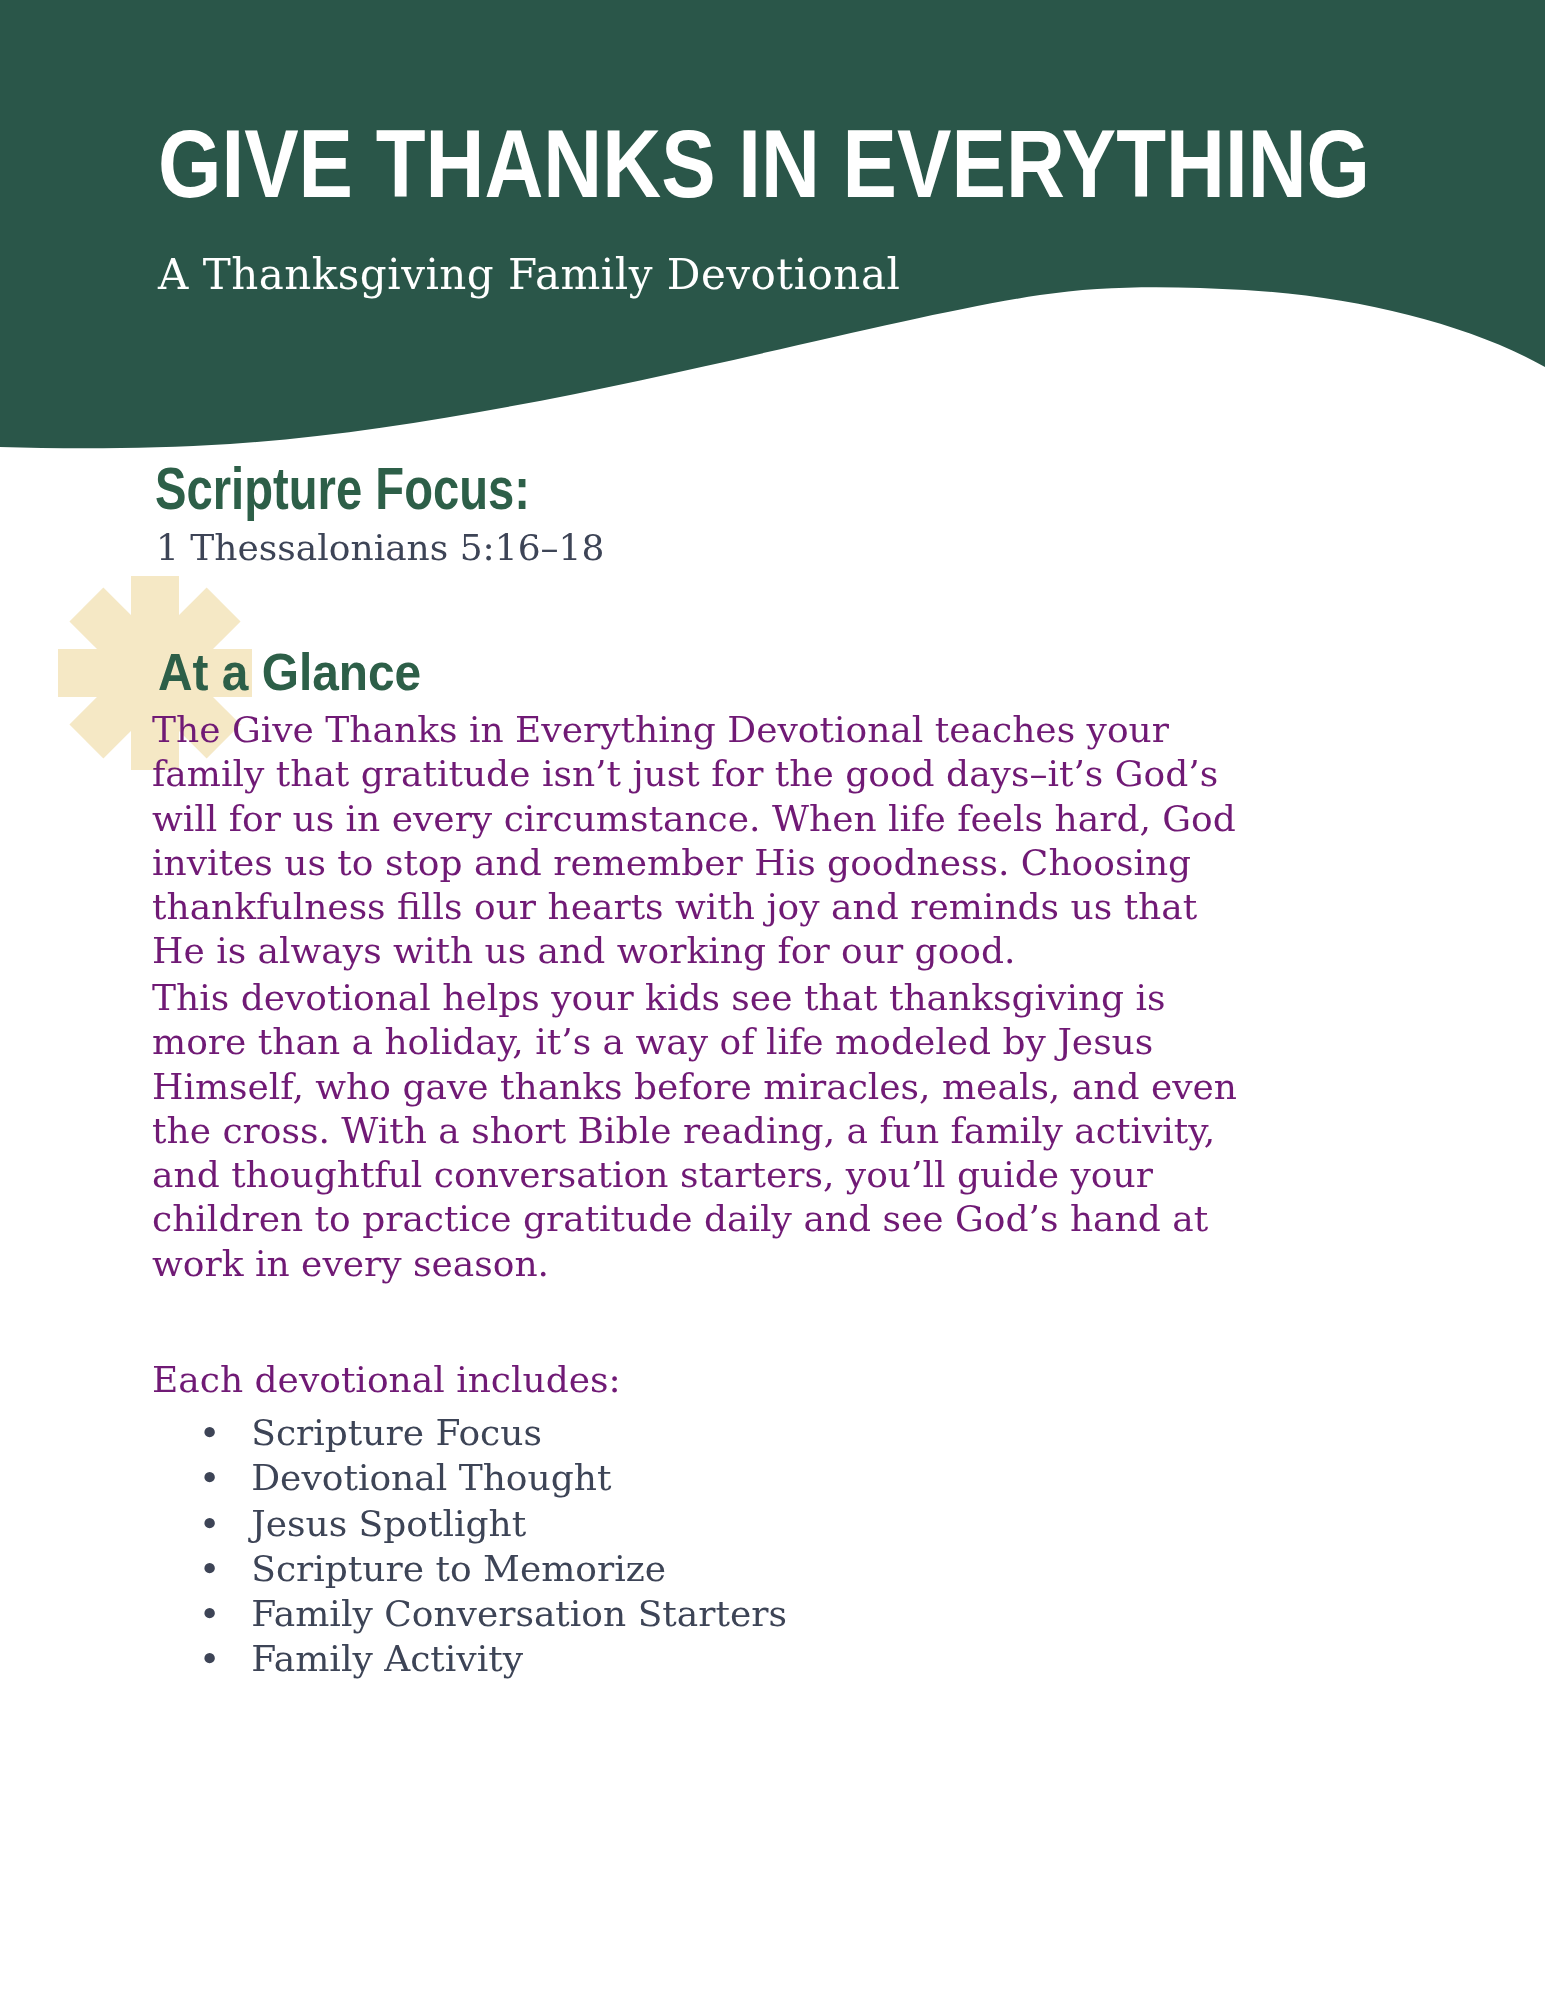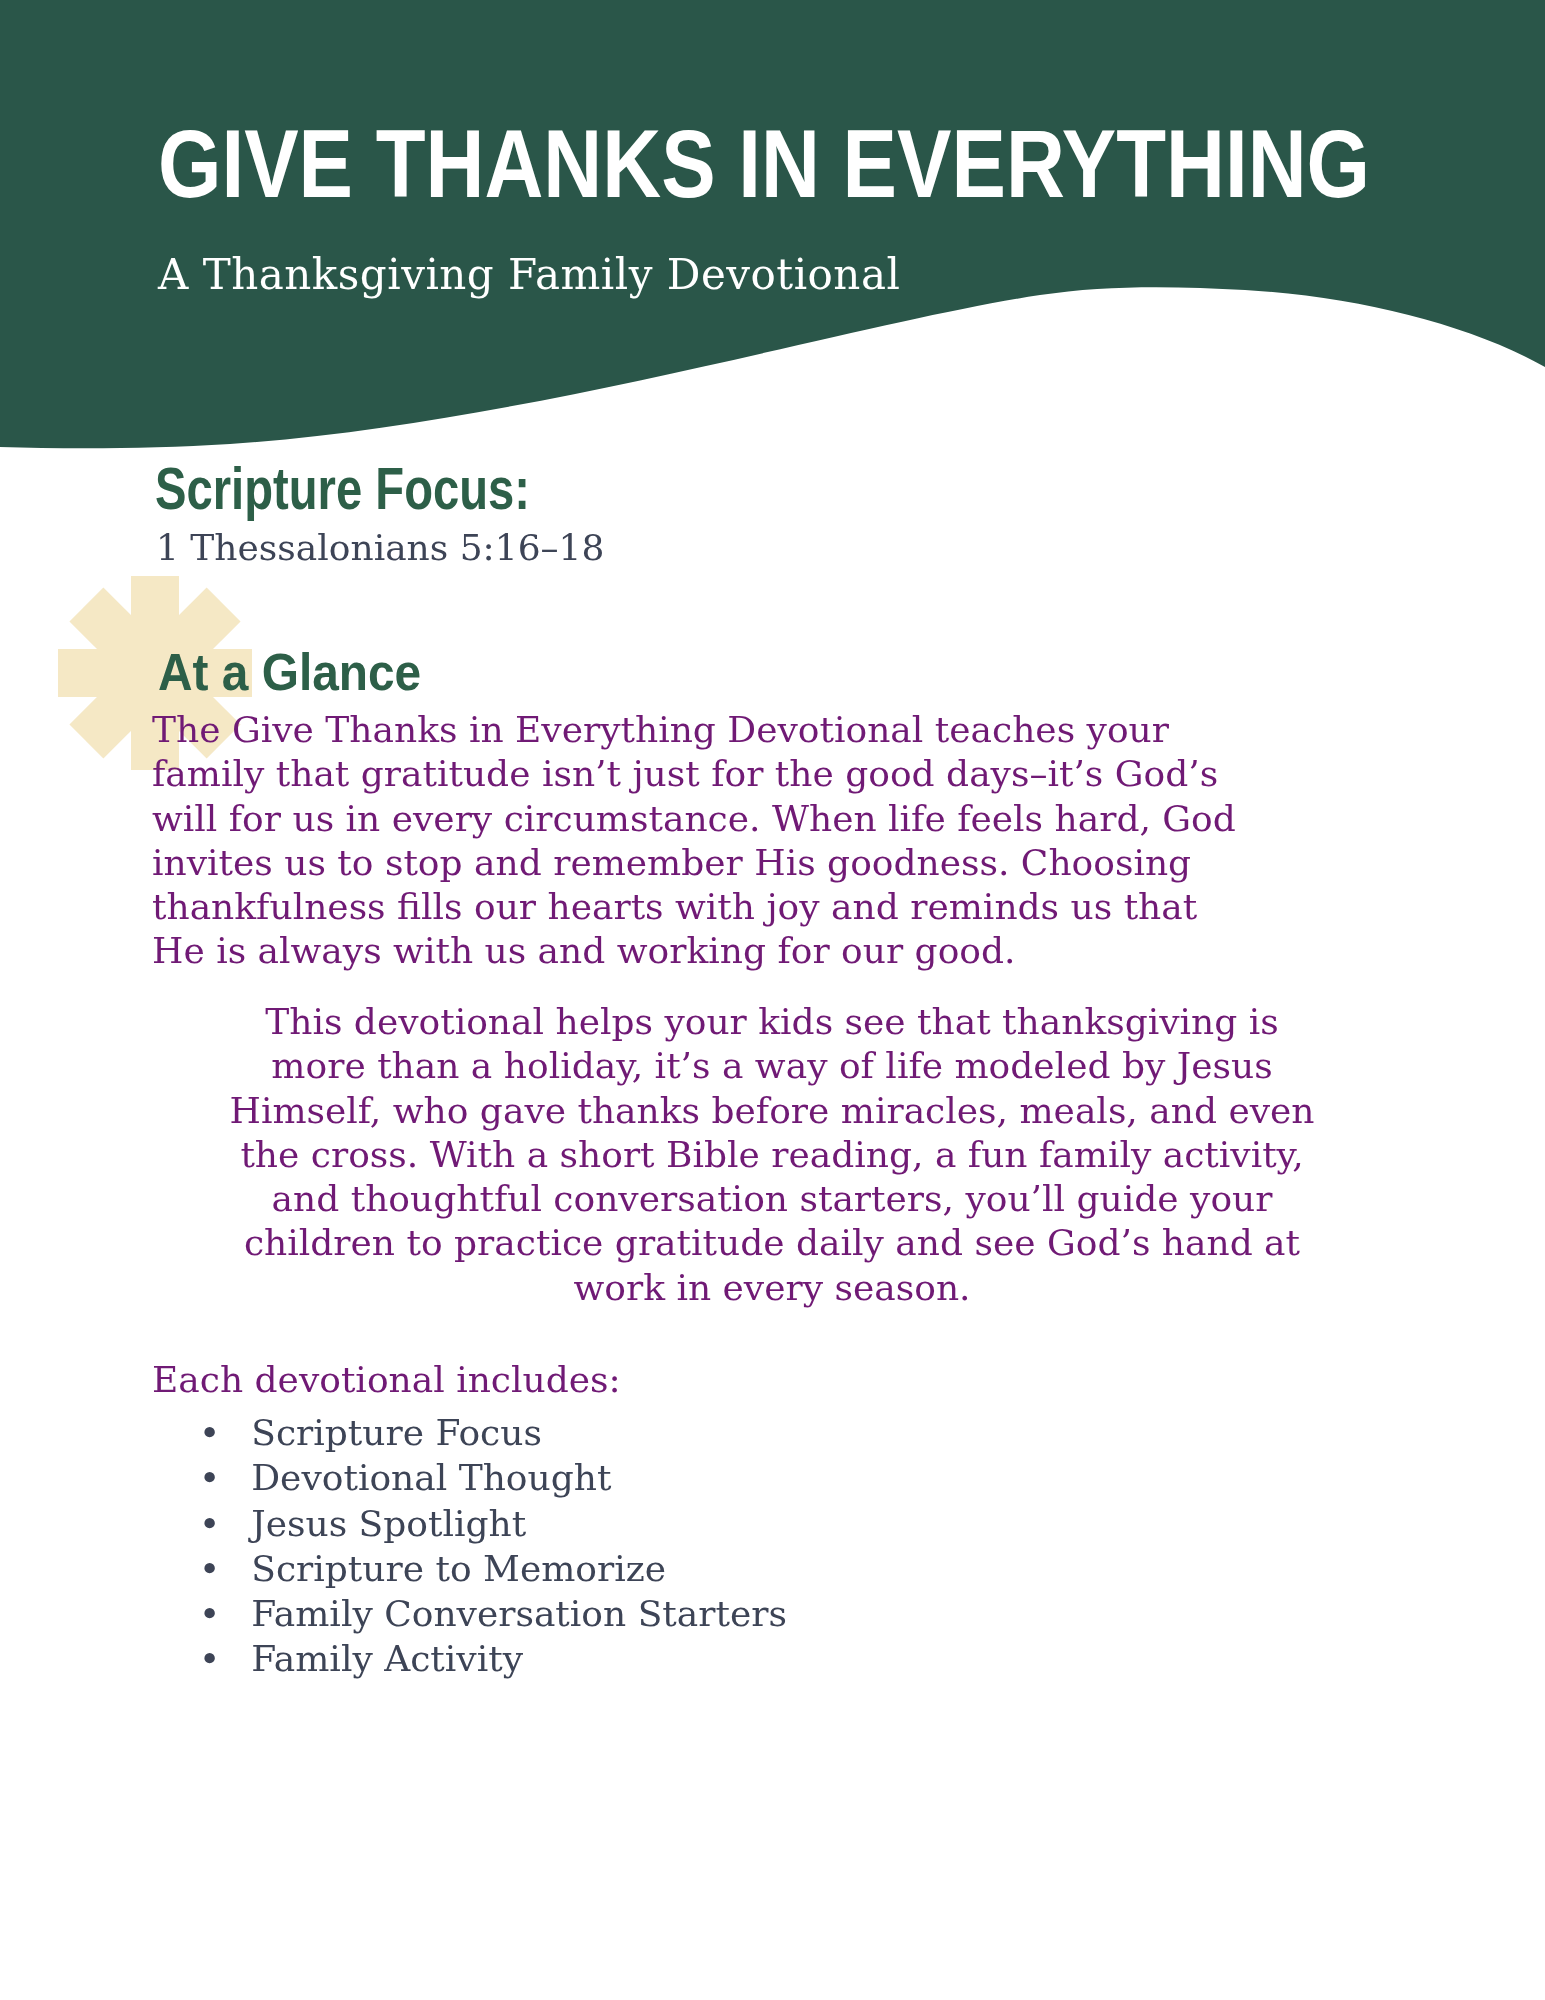--- a/index.html
+++ b/index.html
@@ -36,21 +36,21 @@
     font-size:36px; line-height:36px; color:#3d4456; white-space:nowrap;text-align:right;
   }
 
   .asterisk-decoration { position:absolute; left:58px; top:576px; }
 
   .body-block {
     position:absolute; left:152px; width:1240px;
     color:#701a75; font-size:36px; line-height:44.3px;
   }
   .para1 { top:708px; }
-  .para2 { top:1000px;text-align:center; }
+  .para2 { top:976px; }
   .includes-label-block { top:1358px; }
   .body-line { white-space:nowrap; }
 
   .includes-list {
     position:absolute; left:152px; top:1402px;
     margin:8px; padding:0; list-style:none;
     color:#3d4456; font-size:36px; line-height:45.3px;
   }
   .includes-list li { white-space:nowrap; }
   .bullet-dot { display:inline-block; margin-left:39px; margin-right:31px; }

